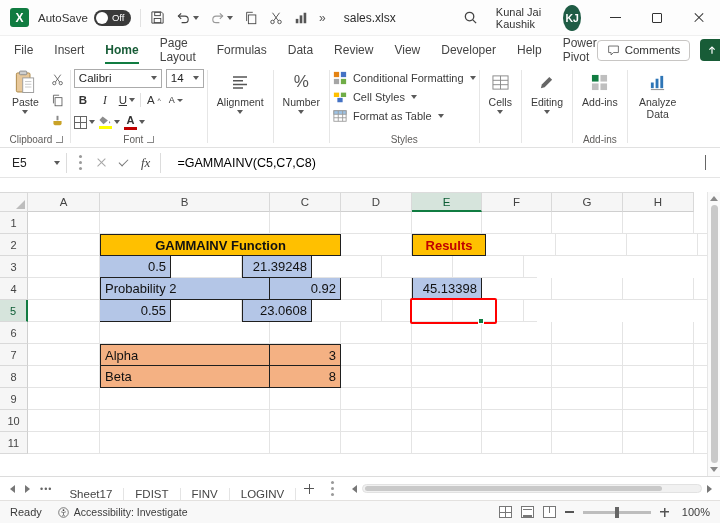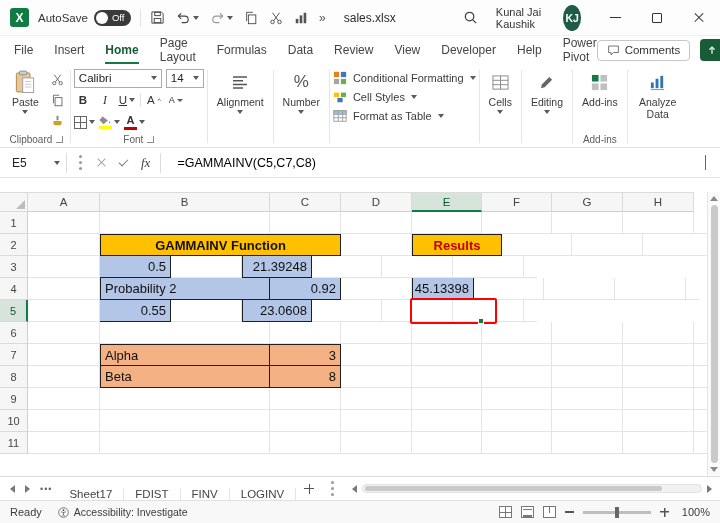--- a/index.html
+++ b/index.html
@@ -426,20 +426,23 @@
         <div class="srow">
           <svg width="14" height="14" viewBox="0 0 16 16">
               <rect x="1" y="2" width="14" height="12" fill="#fff" stroke="#999"></rect>
               <rect x="1" y="2" width="14" height="4" fill="#9DC3E6" stroke="#999"></rect>
               <path d="M1 10h14M6 2v12M11 2v12" stroke="#999" fill="none"></path>
             </svg>
           <span>Format as Table</span>
           <span class="caret"></span>
         </div>
       </div>
+      <div class="rlabel">
+        <span>Styles</span>
+      </div>
     </div>
     <div class="rsep"></div>
 
     <div class="rgroup">
       <div class="rbody">
         <div class="bigbtn">
           <span class="bb-icon">
             <svg width="17" height="17" viewBox="0 0 18 18" fill="#fff" stroke="#888">
                 <rect x="1" y="2" width="16" height="14"></rect>
                 <path d="M1 6.7h16M1 11.3h16M9 2v14"></path>
@@ -550,21 +553,21 @@
           <div class="cell" style="width: 70px;"></div>
           <div class="cell" style="width: 71px;"></div>
           <div class="cell" style="width: 71px;"></div>
           <div class="cell-filler"></div>
         </div>
         <div class="grid-row">
           <div class="row-h">2</div>
           <div class="cell" style="width: 72px;"></div>
           <div class="cell gold blk edge-l edge-t" style="width: 241px;">GAMMAINV Function</div>
           <div class="cell" style="width: 71px;"></div>
-          <div class="cell gold-red blk edge-l edge-t" style="width: 90px;">Results</div>
+          <div class="cell gold-red blk edge-l edge-t" style="width: 74px;">Results</div>
           <div class="cell" style="width: 70px;"></div>
           <div class="cell" style="width: 71px;"></div>
           <div class="cell" style="width: 71px;"></div>
           <div class="cell-filler"></div>
         </div>
         <div class="grid-row">
           <div class="row-h">3</div>
           <div class="cell" style="width: 72px;"></div>
           <div class="cell blue-num blk" style="width: 71px;">0.5</div>
           <div class="cell" style="width: 71px;"></div>
@@ -573,21 +576,21 @@
           <div class="cell" style="width: 71px;"></div>
           <div class="cell" style="width: 71px;"></div>
           <div class="cell-filler"></div>
         </div>
         <div class="grid-row">
           <div class="row-h">4</div>
           <div class="cell" style="width: 72px;"></div>
           <div class="cell blue-label blk edge-l" style="width: 170px;">Probability 2</div>
           <div class="cell blue-num blk" style="width: 71px;">0.92</div>
           <div class="cell" style="width: 71px;"></div>
-          <div class="cell blue-num blk edge-l" style="width: 62px;">45.13398</div>
+          <div class="cell blue-num blk edge-l" style="width: 70px;">45.13398</div>
           <div class="cell" style="width: 70px;"></div>
           <div class="cell" style="width: 71px;"></div>
           <div class="cell" style="width: 71px;"></div>
           <div class="cell-filler"></div>
         </div>
         <div class="grid-row">
           <div class="row-h sel">5</div>
           <div class="cell" style="width: 72px;"></div>
           <div class="cell blue-num blk" style="width: 71px;">0.55</div>
           <div class="cell" style="width: 71px;"></div>

